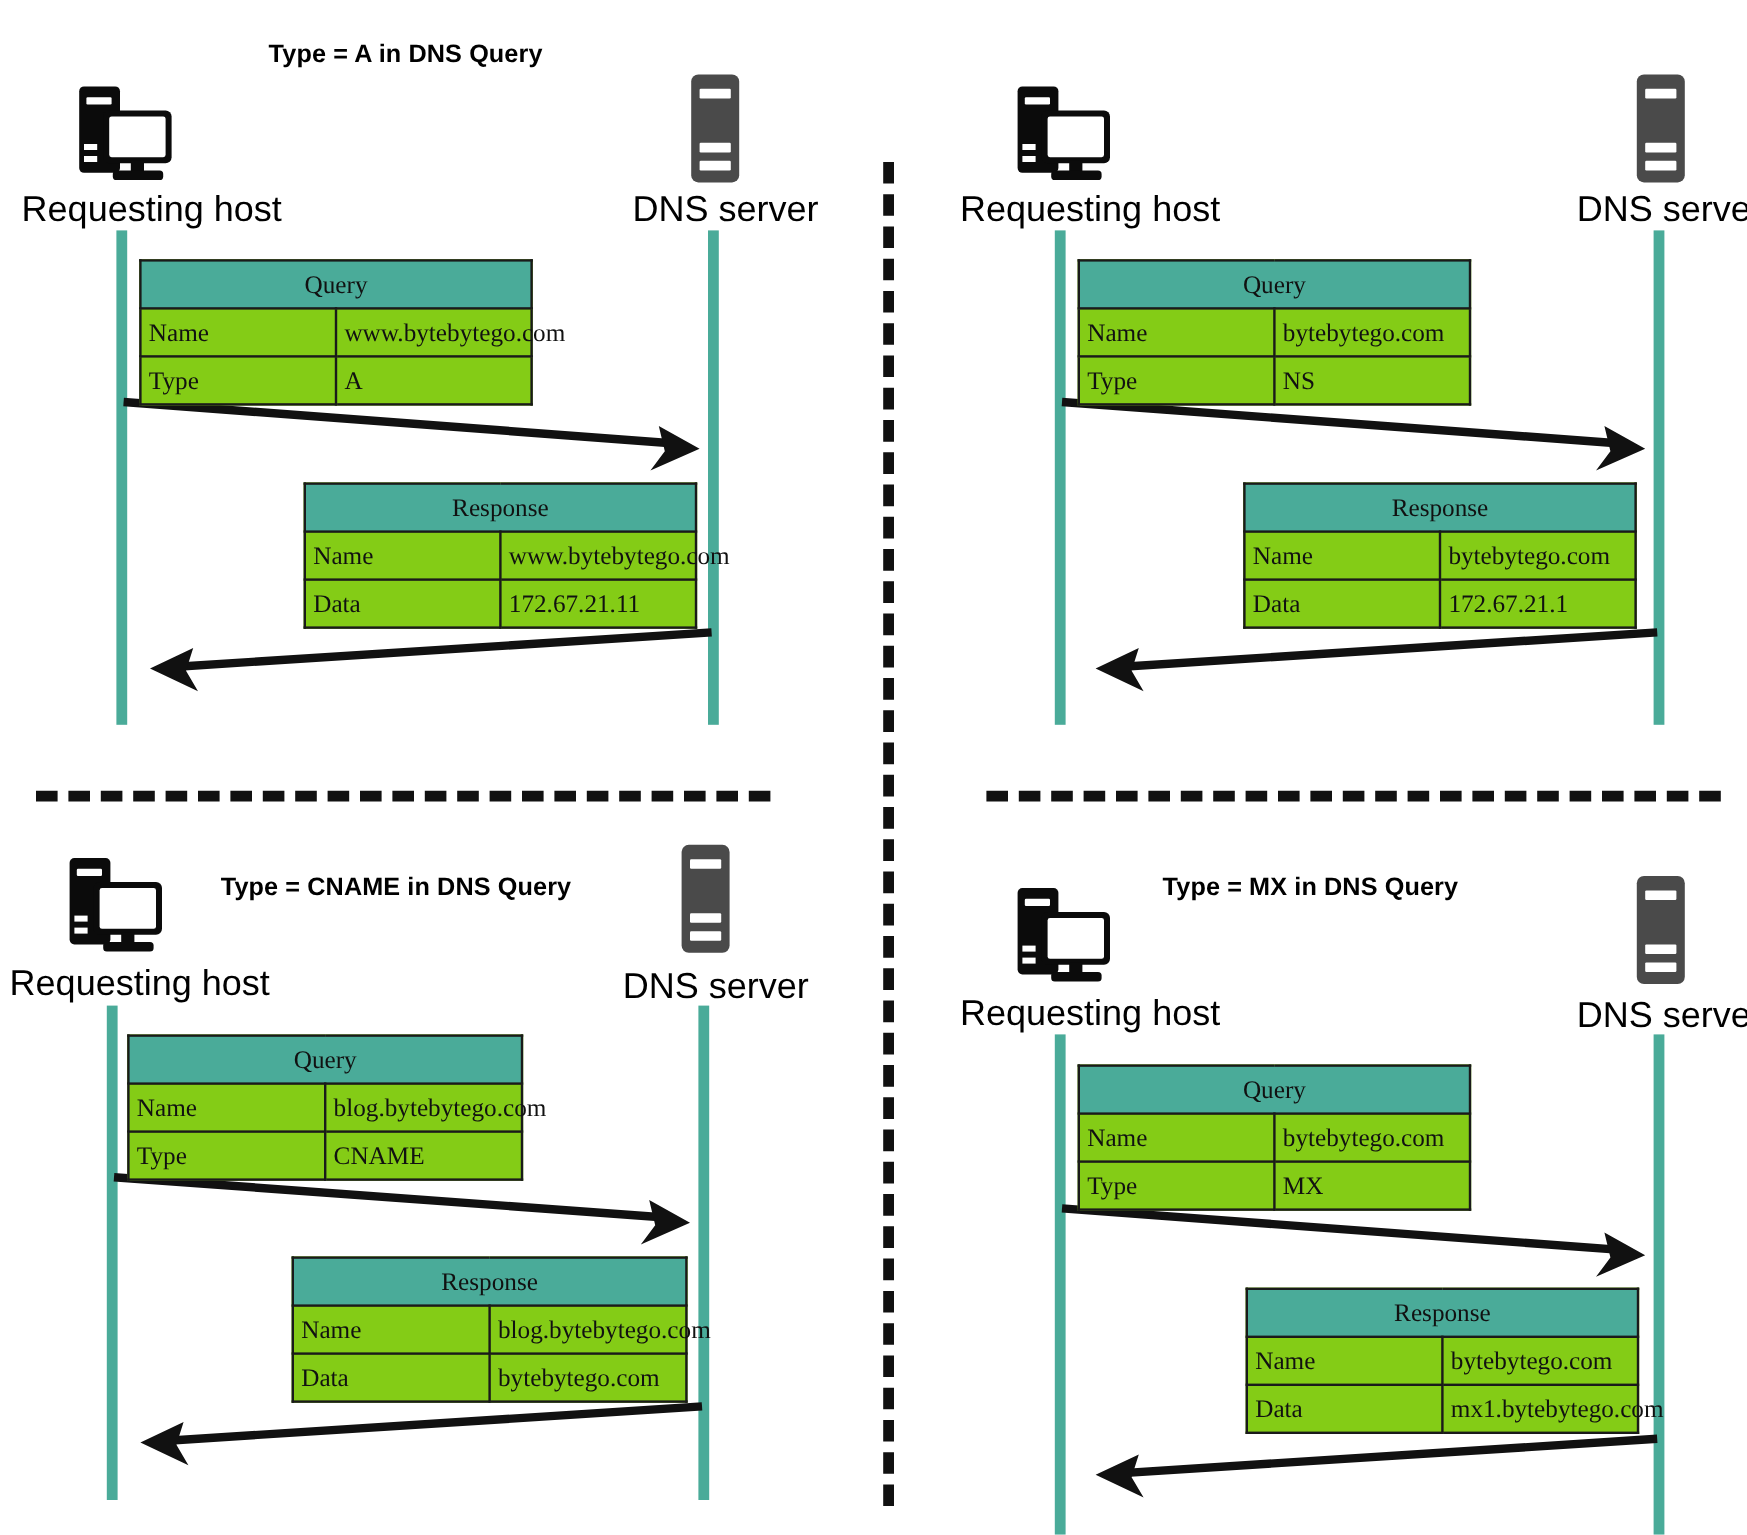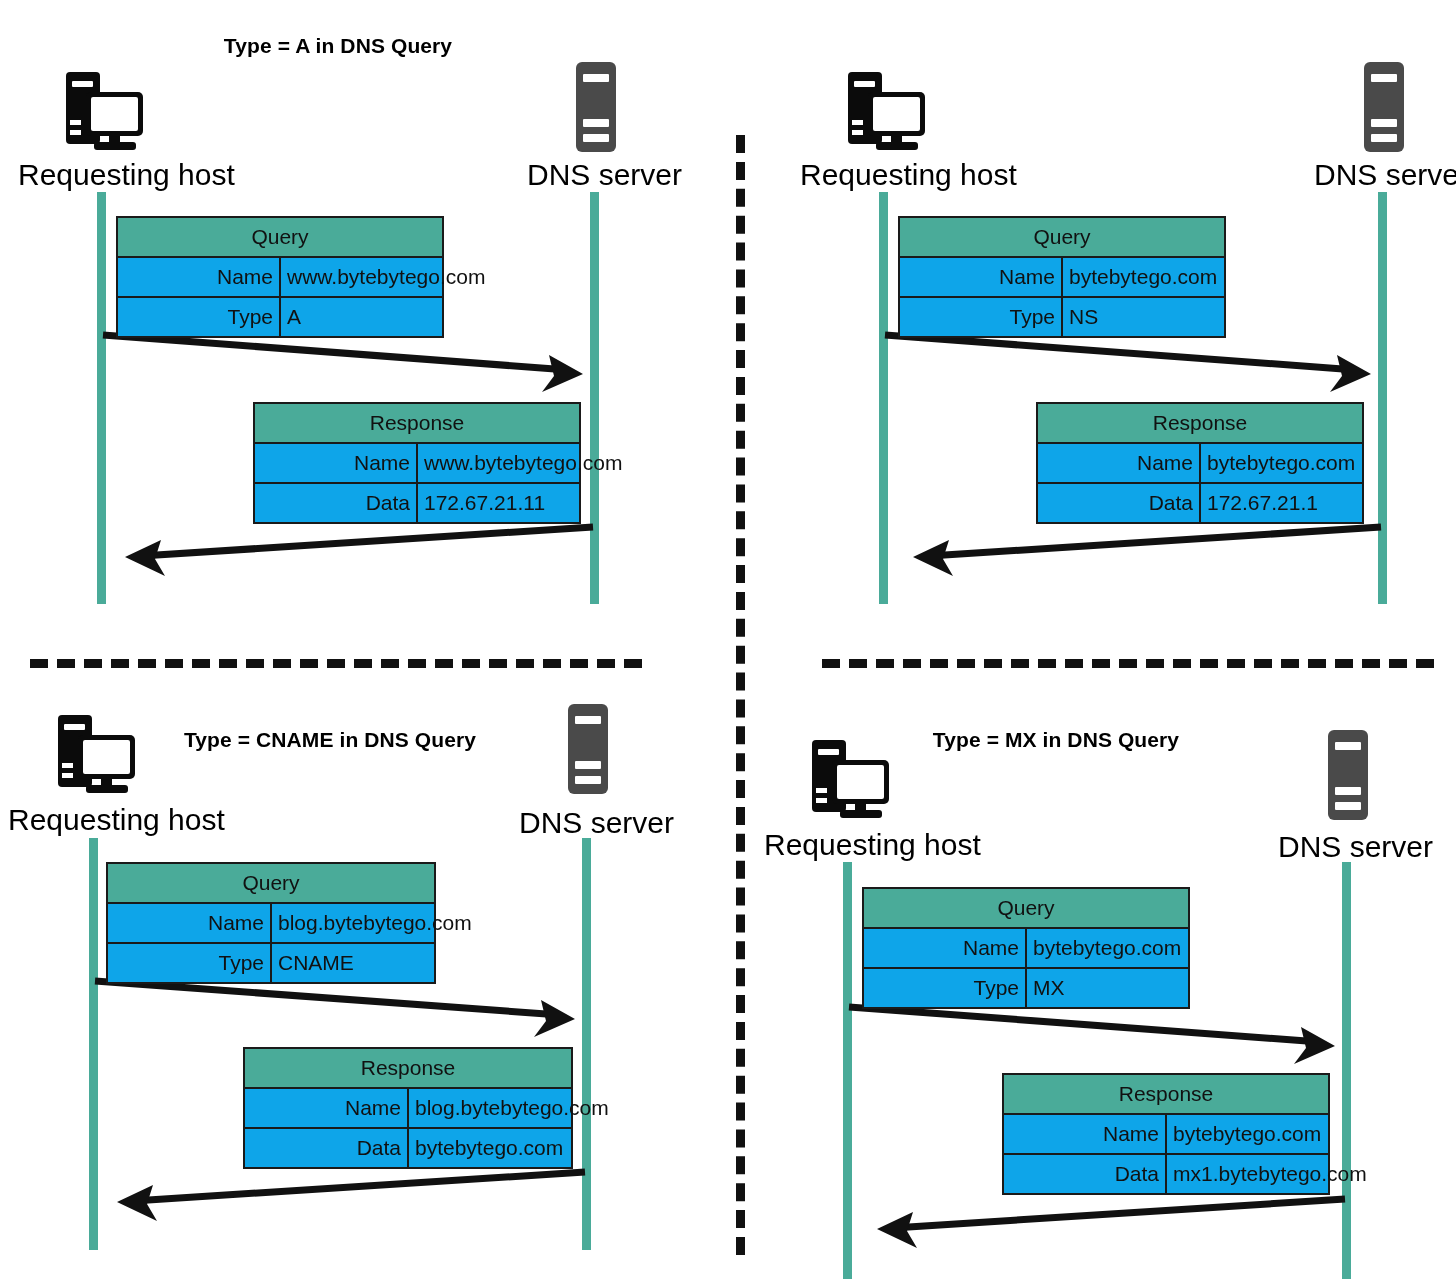--- a/index.html
+++ b/index.html
@@ -21,21 +21,21 @@
 
   
   .quadrant {
     position: absolute;
     width: 728px;
     height: 640px;
   }
   .q-tl { left: 8px;   top: 0; }
   .q-tr { left: 728px; top: 0; }
   .q-bl { left: 0;   top: 640px; }
-  .q-br { left: 692px; top: 640px; }
+  .q-br { left: 728px; top: 640px; }
 
   .q-title {
     position: absolute;
     font-size: 21px;
     font-weight: bold;
     letter-spacing: 0.1px;
     white-space: nowrap;
     text-align: center;
   }
 
@@ -130,42 +130,43 @@
   .lifeline {
     position: absolute;
     width: 9px;
     background: #4aab99;
   }
 
   
   .msg-table {
     position: absolute;
     border-collapse: collapse;
-    background: #0ea5e9;
+    background: #84cc16;
     table-layout: fixed;
+    font-family: Liberation Serif, serif;
   }
   .msg-table td, .msg-table th {
     border: 2px solid #1a1a1a;
     font-weight: normal;
     font-size: 21px;
     padding: 2px 6px;
     height: 34px;
     line-height: 1.05;
     text-align: center;
     white-space: nowrap;
     color: #111111;
   }
   .msg-table th.hdr {
     background: #4aab99;
     font-weight: normal;
     font-size: 21px;
     height: 34px;
   }
   .msg-table td.key {
-    text-align: right;
+    text-align: left;
   }
   .msg-table td.val {
     text-align: left;
   }
 
   
   .arrow-layer {
     position: absolute;
     left: 0; top: 0;
     width: 728px; height: 640px;

